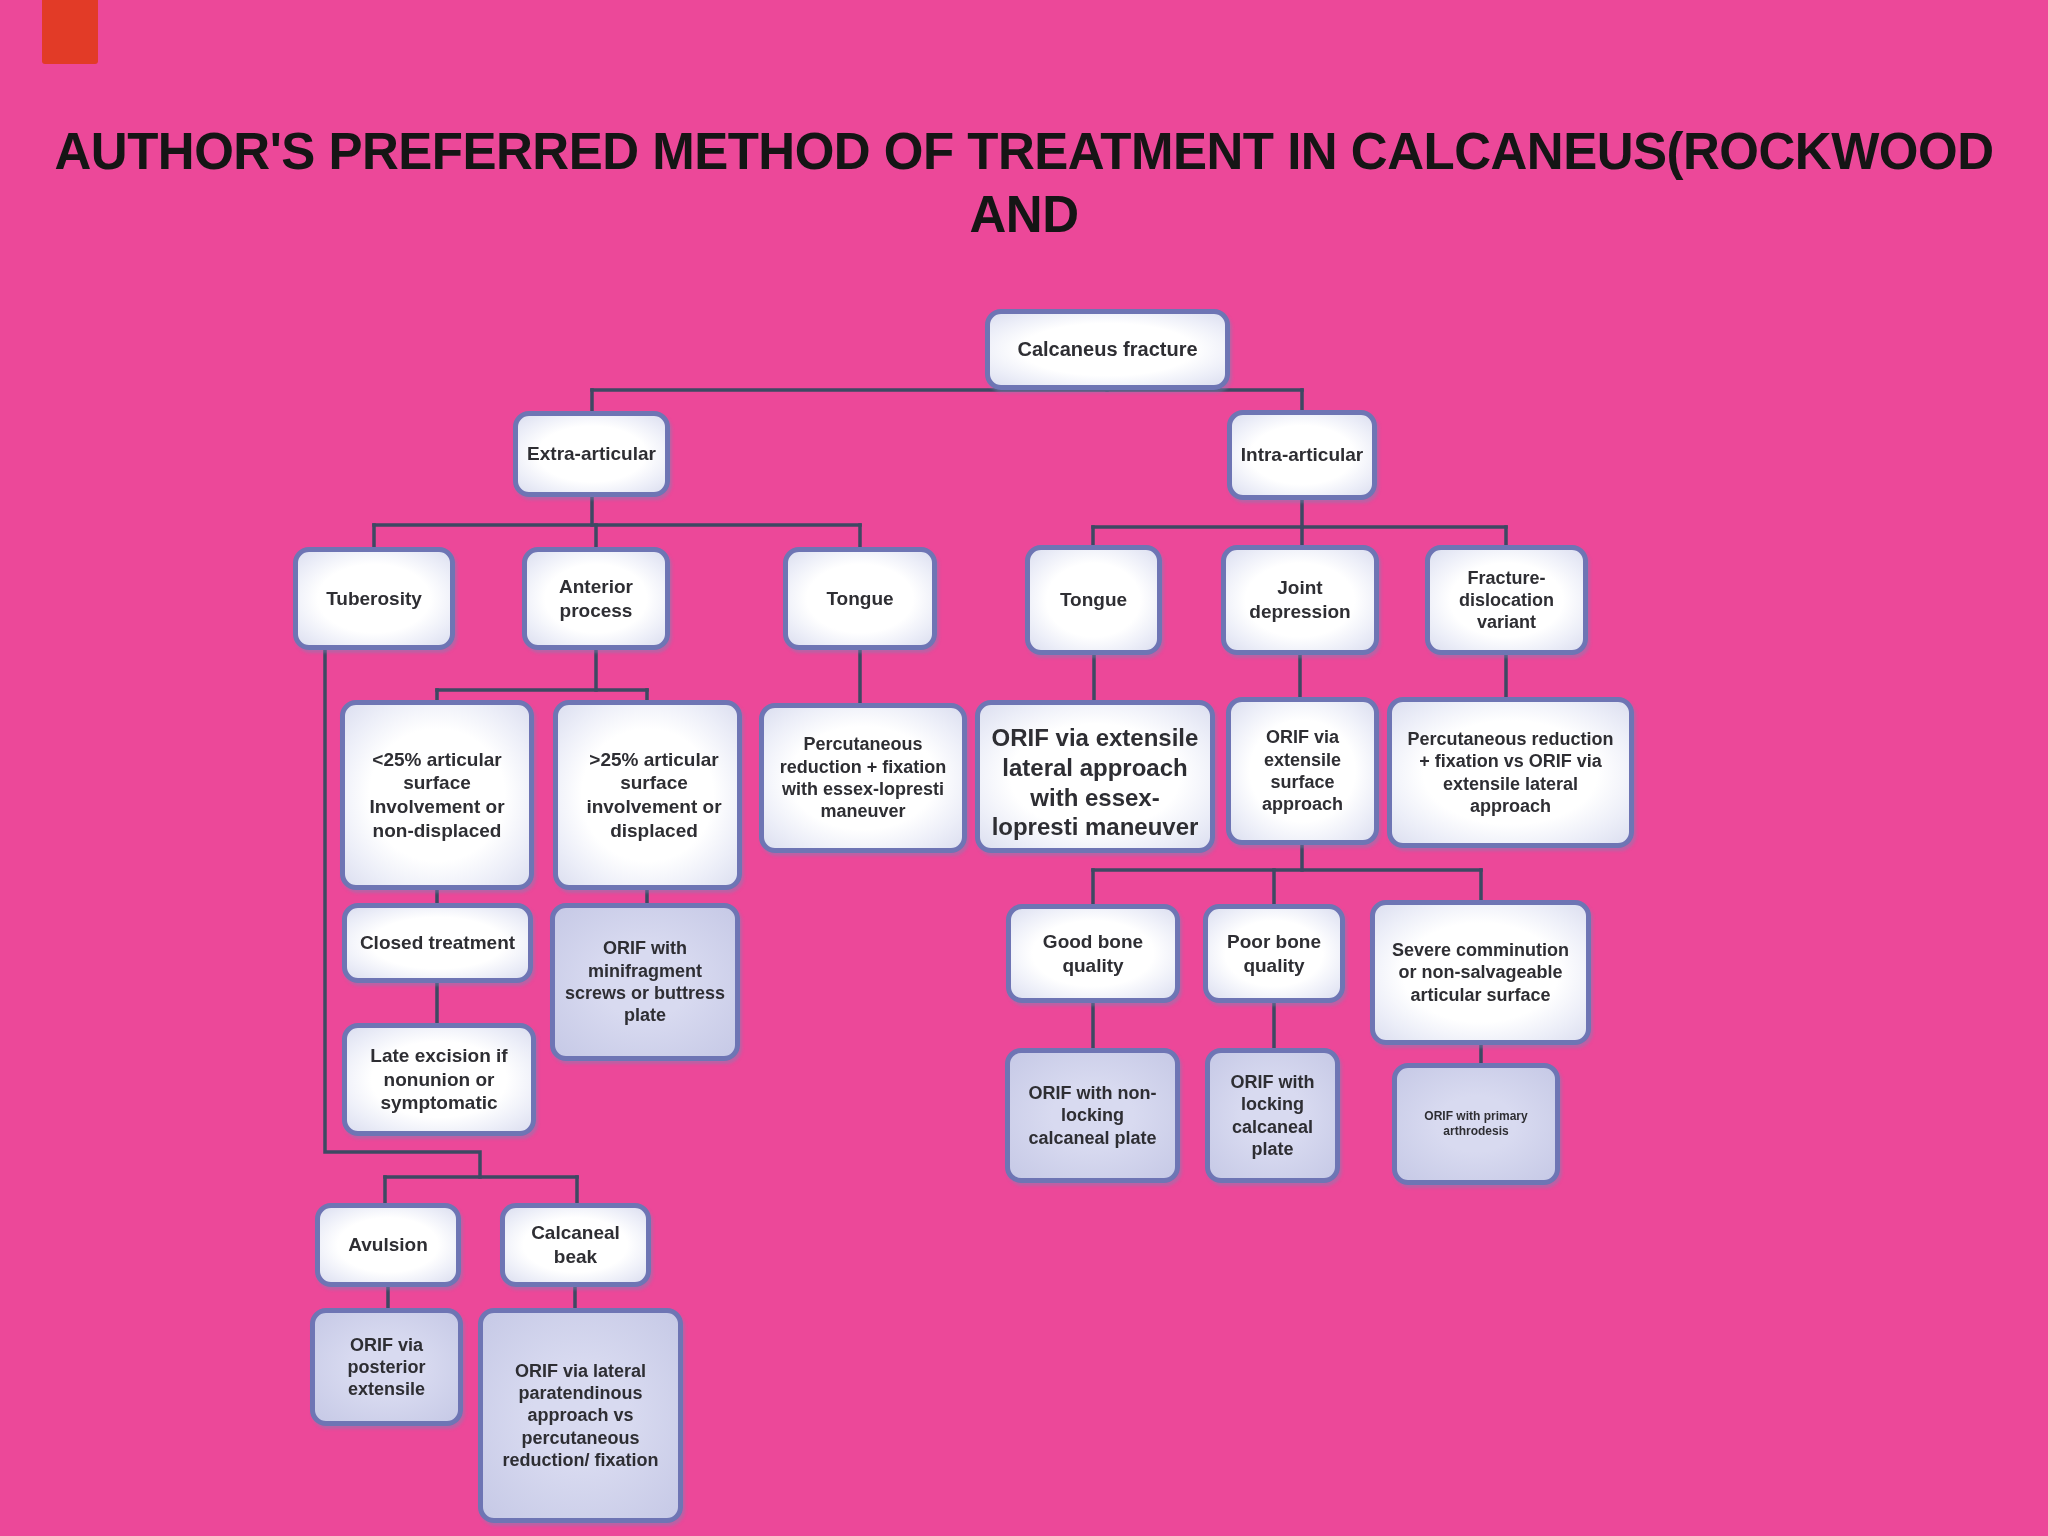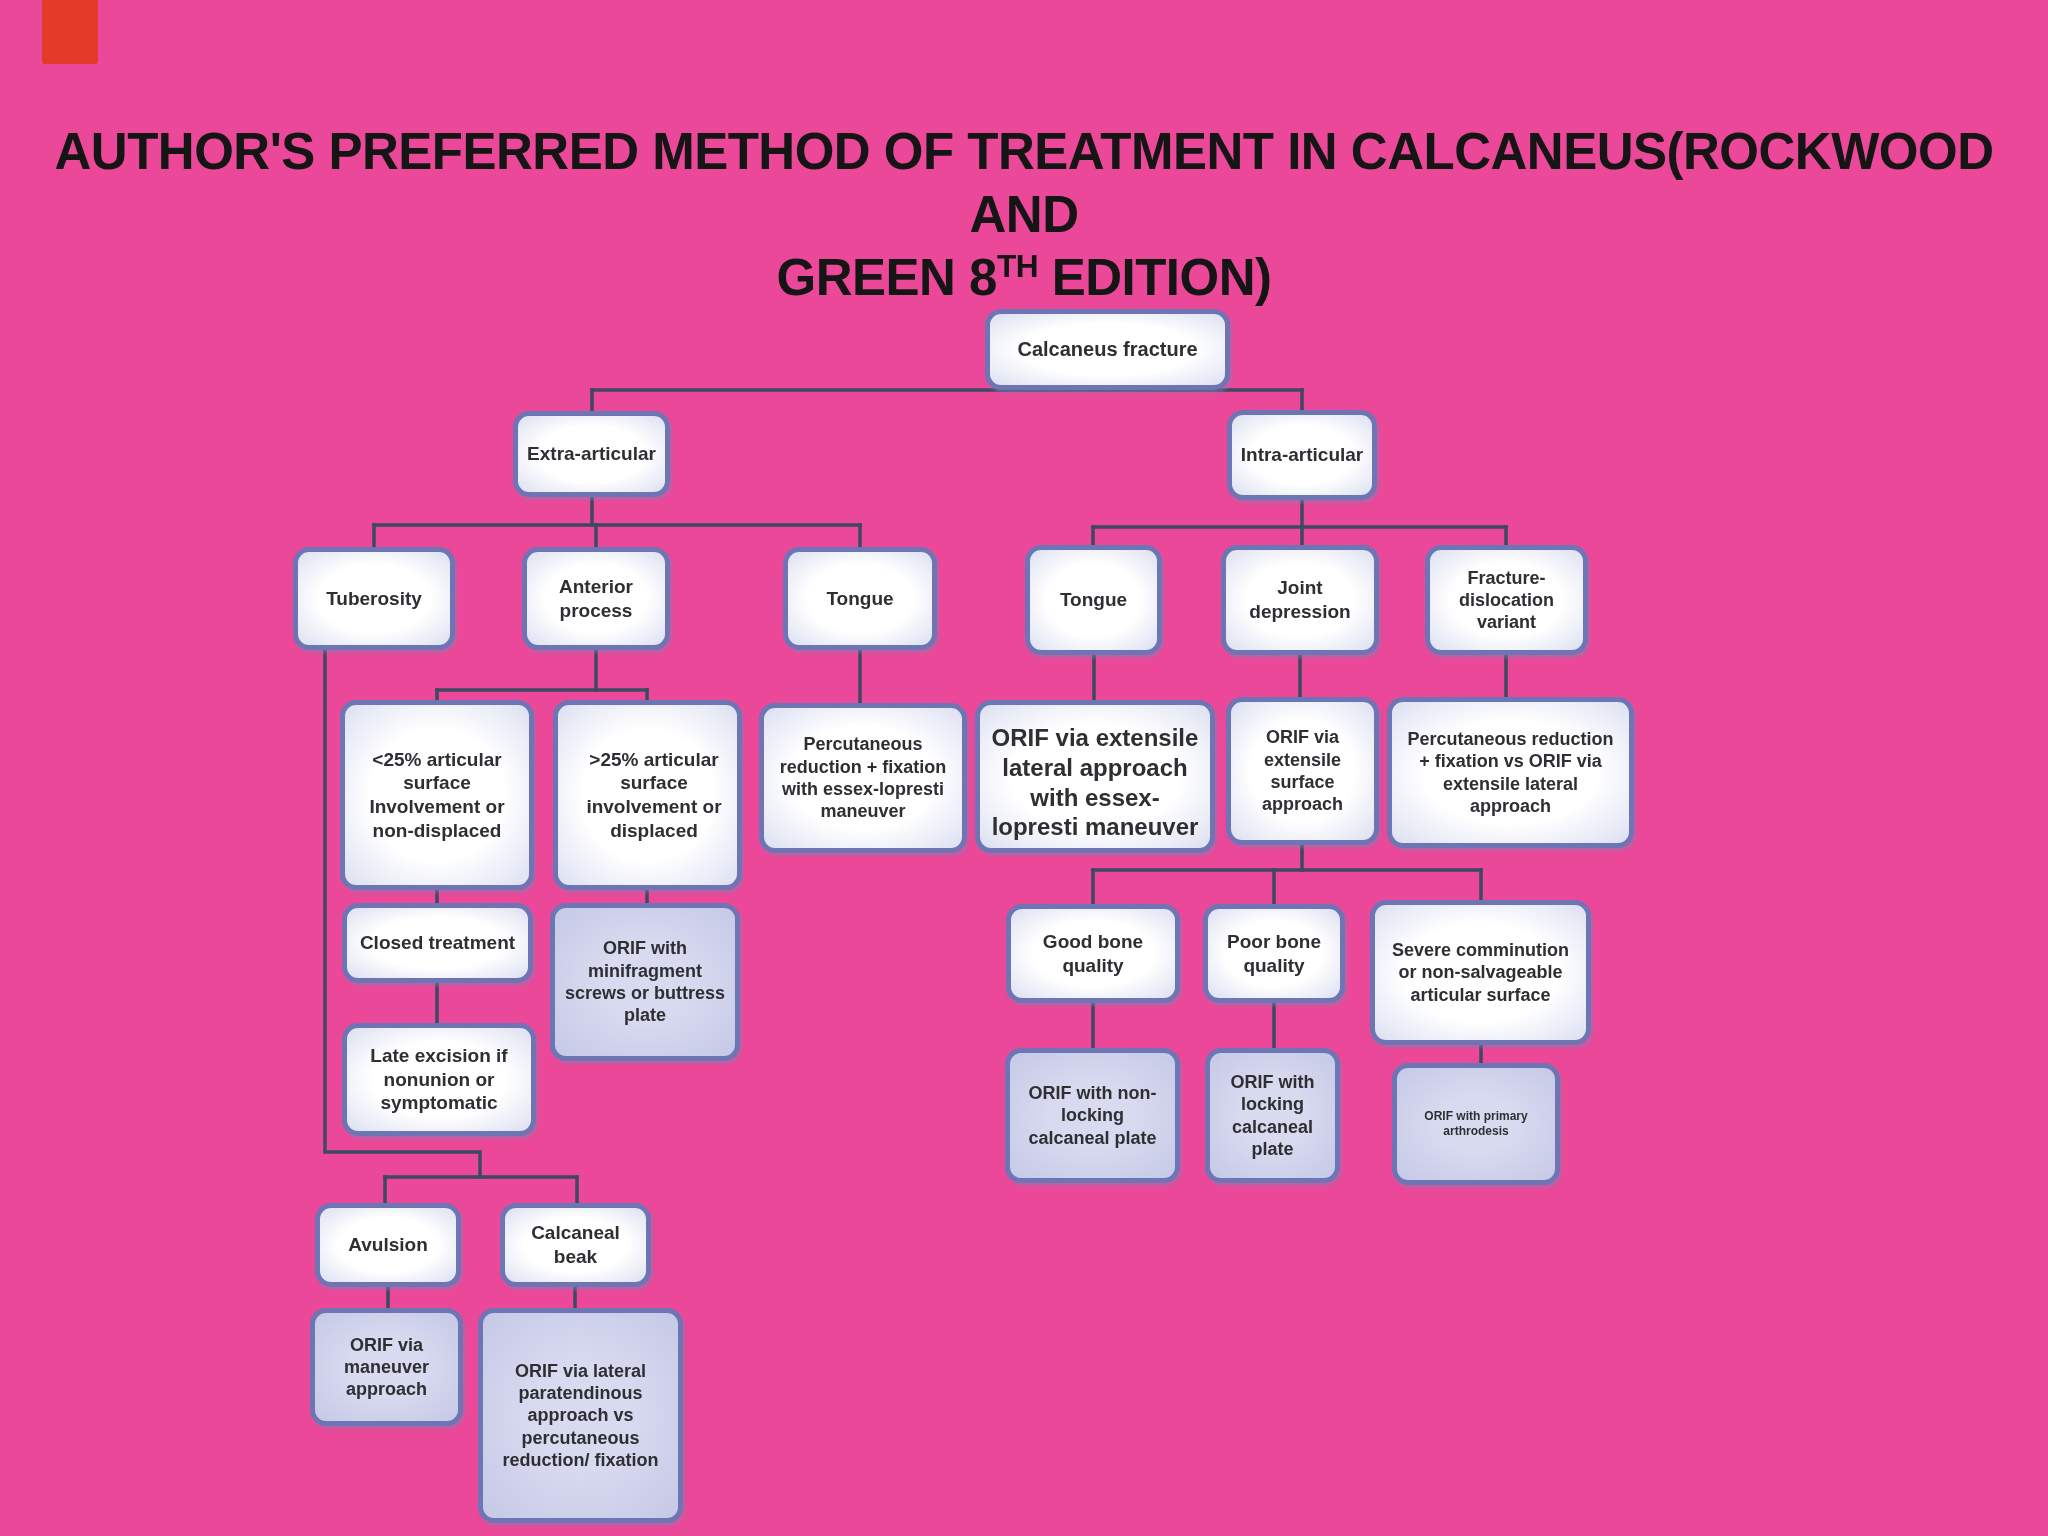--- a/index.html
+++ b/index.html
@@ -47,21 +47,20 @@
   }
 </style>
 </head>
 <body>
 
 <div id="canvas">
   <div id="red-marker" style="background: rgb(226, 59, 39);"></div>
 
   <div id="title" style="color: rgb(21, 21, 21);">
     <span>AUTHOR'S PREFERRED METHOD OF TREATMENT IN CALCANEUS(ROCKWOOD AND</span><br>
-    <span><span>GREEN 8</span><sup>TH</sup><span> EDITION)</span></span>
   </div>
 
   <svg id="edge-layer" width="2048" height="1536" viewBox="0 0 2048 1536">
       <polyline points="1107,368 1107,390" fill="none" stroke="#3d4963" stroke-width="3.5" stroke-linecap="square"></polyline>
       <polyline points="592,390 1302,390" fill="none" stroke="#3d4963" stroke-width="3.5" stroke-linecap="square"></polyline>
       <polyline points="592,390 592,413" fill="none" stroke="#3d4963" stroke-width="3.5" stroke-linecap="square"></polyline>
       <polyline points="1302,390 1302,412" fill="none" stroke="#3d4963" stroke-width="3.5" stroke-linecap="square"></polyline>
       <polyline points="592,497 592,525" fill="none" stroke="#3d4963" stroke-width="3.5" stroke-linecap="square"></polyline>
       <polyline points="374,525 860,525" fill="none" stroke="#3d4963" stroke-width="3.5" stroke-linecap="square"></polyline>
       <polyline points="374,525 374,549" fill="none" stroke="#3d4963" stroke-width="3.5" stroke-linecap="square"></polyline>
@@ -172,19 +171,19 @@
       <div class="node filled" style="left: 1392px; top: 1063px; width: 168px; height: 122px; font-size: 12px;">
         <span>ORIF with primary arthrodesis</span>
       </div>
       <div class="node plain" style="left: 315px; top: 1203px; width: 146px; height: 84px; font-size: 19px;">
         <span>Avulsion</span>
       </div>
       <div class="node plain" style="left: 500px; top: 1203px; width: 151px; height: 84px; font-size: 19px;">
         <span>Calcaneal beak</span>
       </div>
       <div class="node filled" style="left: 310px; top: 1308px; width: 153px; height: 118px; font-size: 18px;">
-        <span>ORIF via maneuver approach</span>
+        <span>ORIF via posterior extensile</span>
       </div>
       <div class="node filled" style="left: 478px; top: 1308px; width: 205px; height: 215px; font-size: 18px;">
         <span>ORIF via lateral paratendinous approach vs percutaneous reduction/ fixation</span>
       </div>
     </div>
 </div>
 
 </body></html>

